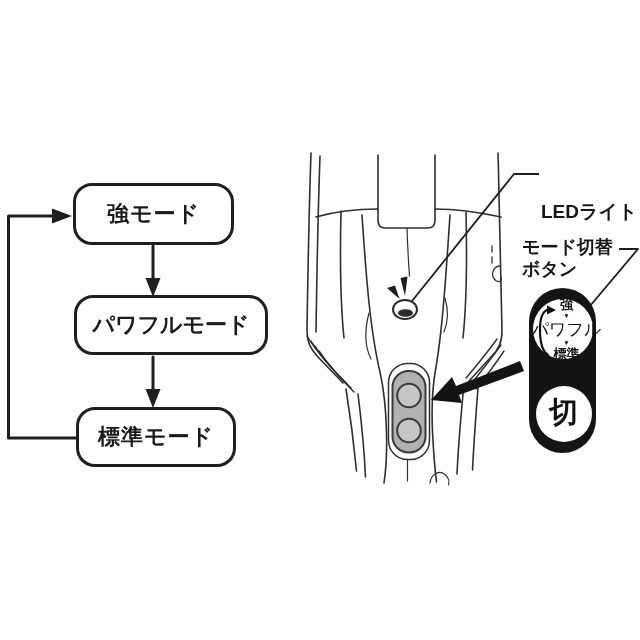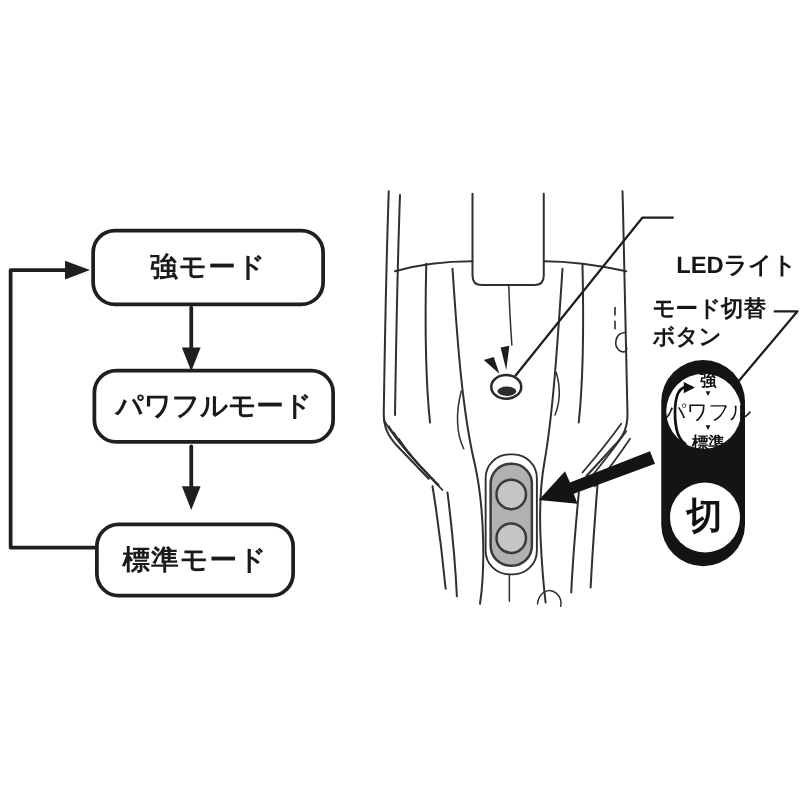--- a/index.html
+++ b/index.html
@@ -7,23 +7,23 @@
     position:relative;width:640px;height:640px;background:#ffffff;overflow:hidden;
     font-family:"Liberation Sans","DejaVu Sans",sans-serif;color:#1a1a1a;
   }
   .scene{position:absolute;left:0;top:0;width:640px;height:640px;}
   
   .fc-node{
     position:absolute;box-sizing:border-box;border:3px solid #1f1f1f;border-radius:19px;
     background:#ffffff;display:flex;align-items:center;justify-content:center;
     font-size:22px;font-weight:600;letter-spacing:1px;white-space:nowrap;color:#1a1a1a;
   }
-  .fc-node.n1{left:73px;top:183px;width:187px;height:62px;}
+  .fc-node.n1{left:73px;top:183px;width:161px;height:62px;}
   .fc-node.n2{left:74px;top:295px;width:194px;height:60px;letter-spacing:0;}
-  .fc-node.n3{left:76px;top:418px;width:160px;height:60px;}
+  .fc-node.n3{left:76px;top:407px;width:160px;height:60px;}
   
   .callout{position:absolute;font-weight:600;color:#161616;white-space:nowrap;}
   .label-led{left:541px;top:163px;font-size:19px;margin-top:36px;}
   .label-mode{left:522px;top:236px;font-size:18px;line-height:22px;}
   
   .badge{
     position:absolute;left:529px;top:288px;width:67px;height:165px;border-radius:34px;
     background:#141414;
   }
   .badge-circle{position:absolute;background:#ffffff;border-radius:50%;}

